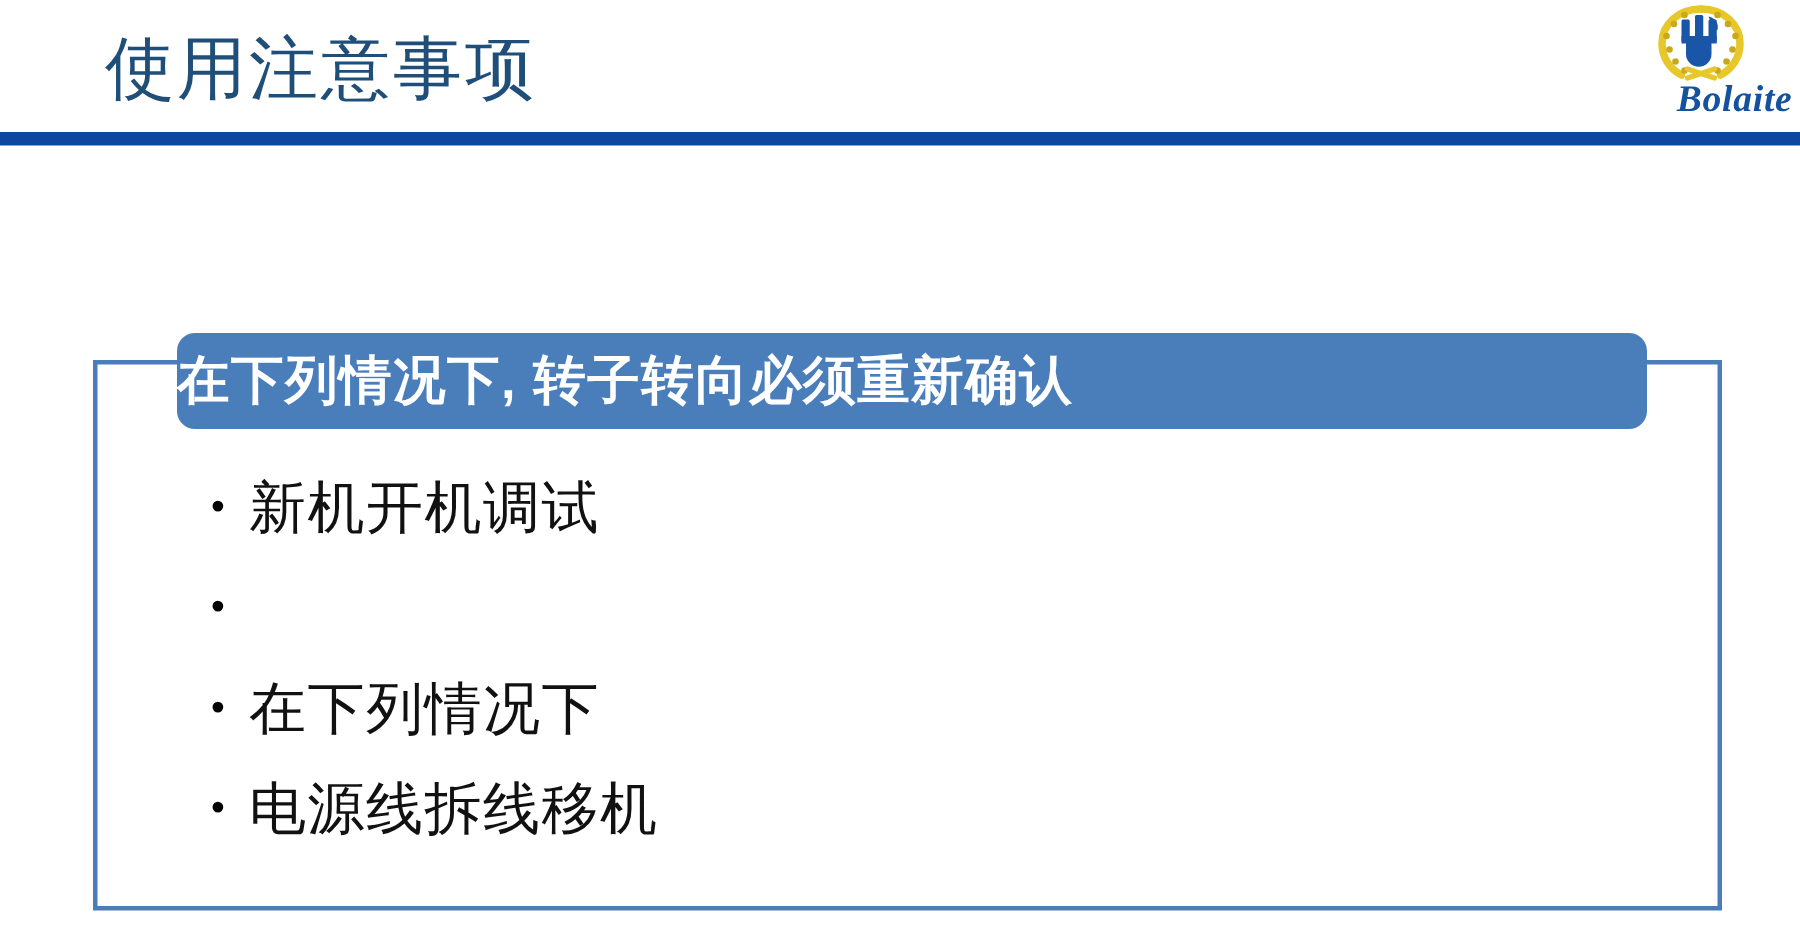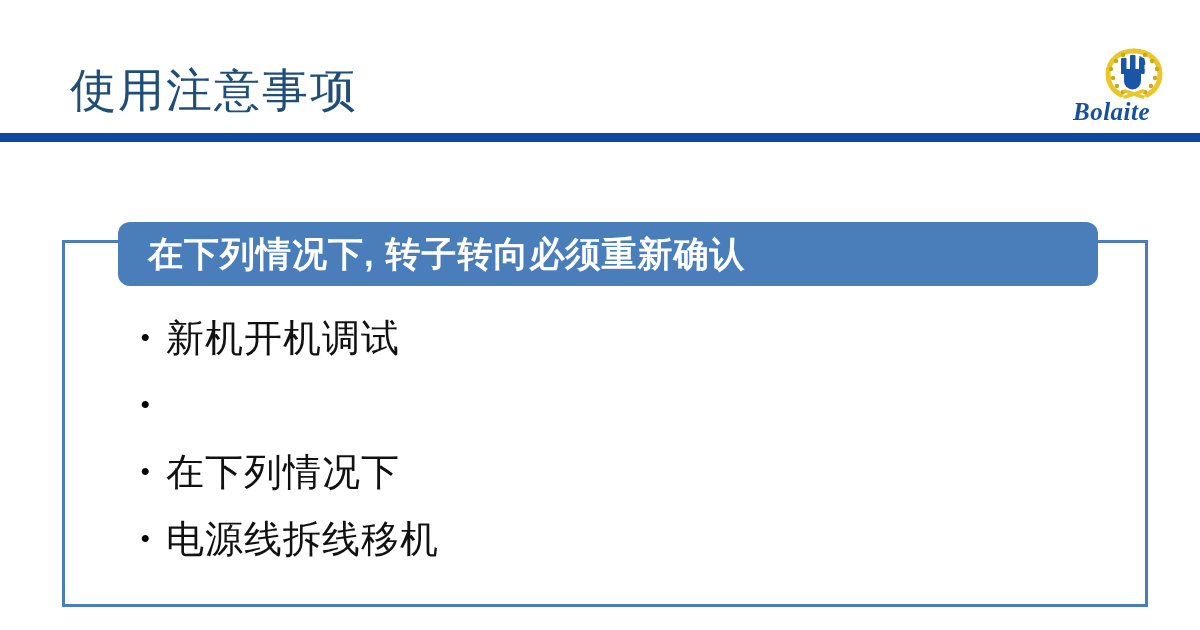--- a/index.html
+++ b/index.html
@@ -21,21 +21,20 @@
     background: #ffffff;
   }
 
   
   .slide-header {
     position: absolute;
     left: 0;
     top: 0;
     width: 1200px;
     height: 76px;
-    margin-top: 45px;
   }
   .slide-title {
     position: absolute;
     left: 70px;
     top: 14px;
     font-family: "Liberation Sans", "DejaVu Sans", sans-serif;
     font-size: 46px;
     line-height: 62px;
     letter-spacing: 2px;
     color: #1f4e79;
@@ -64,21 +63,21 @@
     left: 28px;
     top: 0px;
     width: 66px;
     height: 52px;
   }
   .logo-wordmark {
     position: absolute;
     left: 0;
     top: 50px;
     width: 122px;
-    text-align: left;
+    text-align: right;
     font-family: "Liberation Serif", "DejaVu Serif", serif;
     font-style: italic;
     font-weight: 700;
     font-size: 25px;
     line-height: 30px;
     color: #14519e;
     letter-spacing: 0.5px;
   }
 
   
@@ -99,21 +98,20 @@
     top: 222px;
     width: 980px;
     height: 64px;
     background: #4a7ebb;
     border-radius: 12px;
     box-sizing: border-box;
     display: flex;
     align-items: center;
   }
   .banner-text {
-    padding-left: 30px;
     font-family: "Liberation Sans", "DejaVu Sans", sans-serif;
     font-size: 35px;
     font-weight: 700;
     color: #ffffff;
     letter-spacing: 1px;
     white-space: nowrap;
     line-height: 40px;
   }
 
   

